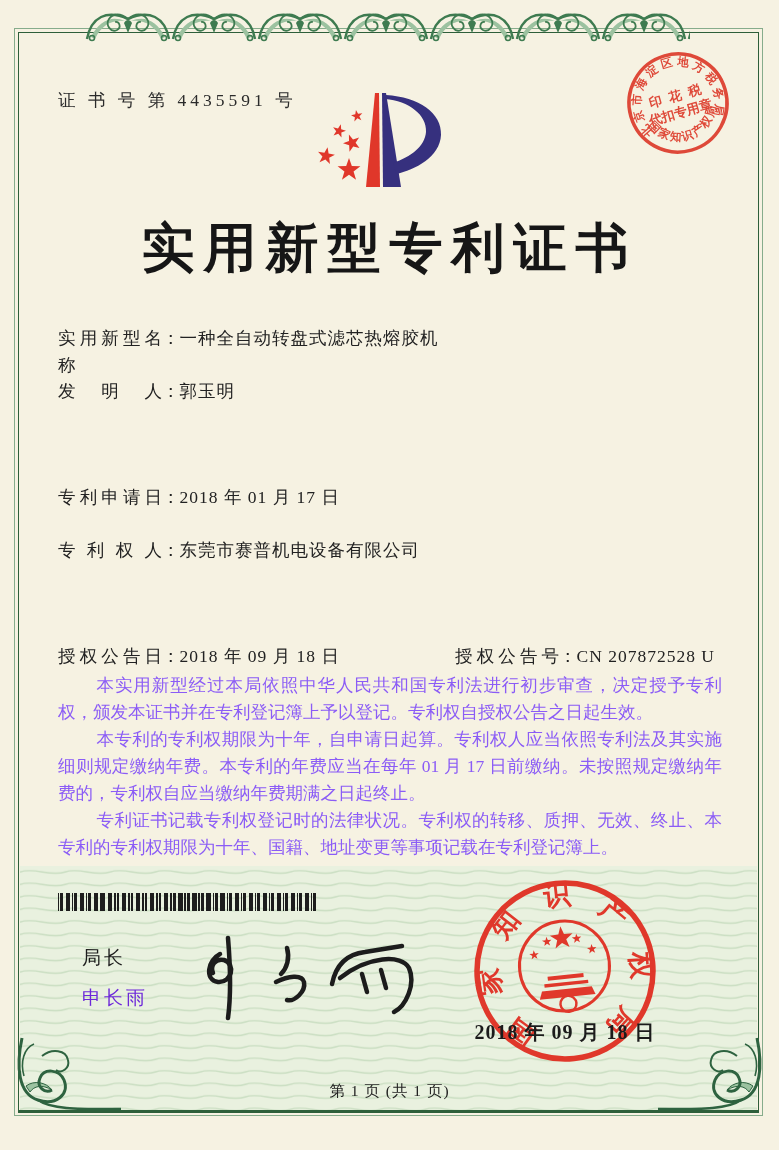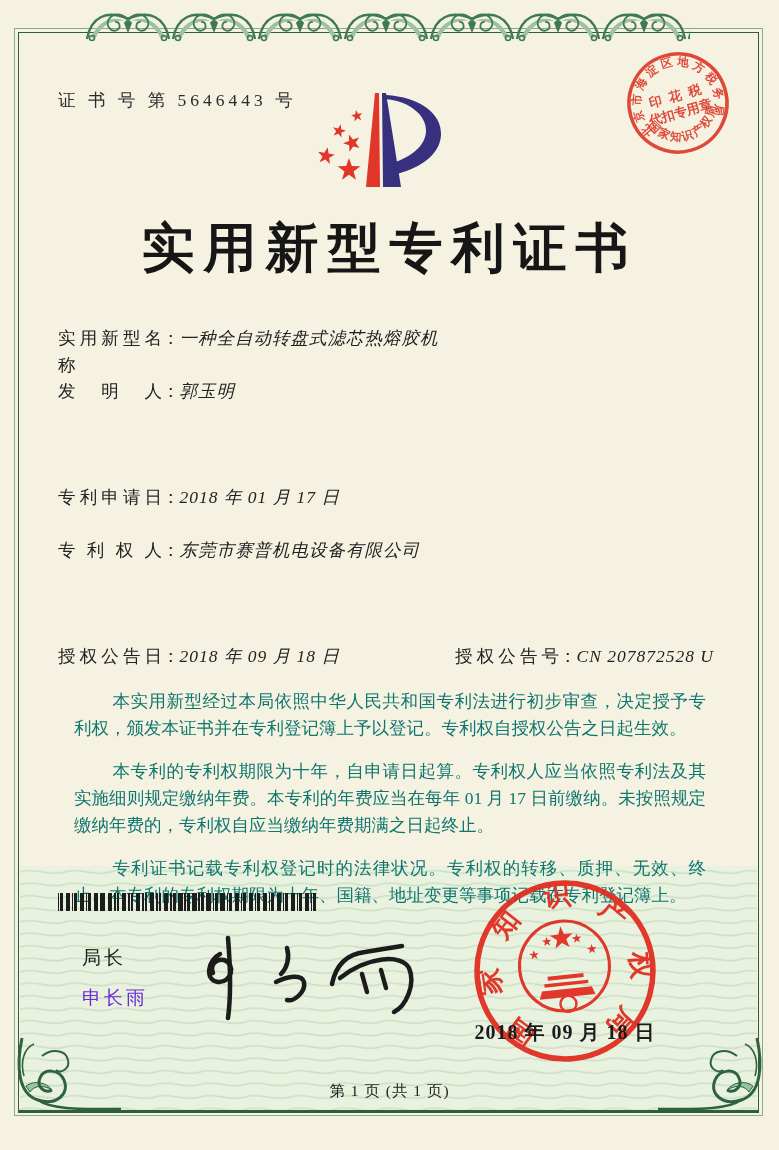--- a/index.html
+++ b/index.html
@@ -19,27 +19,27 @@
   
   .cert-no{position:absolute;left:58px;top:88px;font-size:17.5px;letter-spacing:4px;color:#2b2b2b;}
   .stamp{position:absolute;left:608px;top:33px;opacity:.92;}
   .logo{position:absolute;left:293px;top:85px;}
   .title{position:absolute;left:0;top:213px;width:779px;text-align:center;font-size:53px;font-weight:bold;letter-spacing:9px;color:#161616;}
 
   
   .row{position:absolute;left:58px;width:668px;font-size:17.5px;color:#222;line-height:27px;}
   .flabel{display:inline-block;width:104px;text-align:justify;text-align-last:justify;font-weight:500;vertical-align:top;}
   .colon{display:inline-block;vertical-align:top;}
-  .fvalue{letter-spacing:1px;display:inline-block;vertical-align:top;font-style:italic;}
+  .fvalue{letter-spacing:1px;display:inline-block;vertical-align:top;}
   .fvalue.wrap{width:540px;}
   .row-right{position:absolute;left:397px;top:0;}
 
   
   .paras{position:absolute;left:58px;top:672px;width:664px;}
-  .paras p{margin:16px;font-size:17.5px;line-height:27px;text-align:justify;text-indent:2.2em;color:#0f766e;}
+  .paras p{margin:0;font-size:17.5px;line-height:27px;text-align:justify;text-indent:2.2em;color:#8b5cf6;}
 
   
   .barcode{position:absolute;left:58px;top:893px;height:18px;white-space:nowrap;font-size:0;}
   .barcode i{display:inline-block;height:100%;background:#1d1d1d;}
   .signer-title{position:absolute;left:82px;top:945px;font-size:19px;letter-spacing:3px;color:#1b1b1b;}
   .signer-name{position:absolute;left:82px;top:985px;font-size:19px;letter-spacing:3px;color:#6d28d9;}
   .sig{position:absolute;left:190px;top:922px;}
   .seal{position:absolute;left:470px;top:876px;}
   .footer{position:absolute;left:0;top:1081px;width:779px;text-align:center;font-size:15.5px;letter-spacing:1px;color:#222;}
 </style>
@@ -85,21 +85,21 @@
     <path d="M12,40 C8,26 12,12 22,8" fill="none" stroke="#2e6340" stroke-width="1.6"></path>
   </svg>
   <svg class="flourish right" width="110" height="78">
     <path d="M14,50 C22,44 34,46 40,54 C30,48 22,50 18,56 Z" fill="#9cc2a0" stroke="#2e6340" stroke-width="1"></path>
     <path d="M10,2 C4,30 6,58 26,64 C44,70 58,58 52,44 C47,33 32,32 28,42 C24,51 33,58 40,54" fill="none" stroke="#2e6340" stroke-width="3"></path>
     <path d="M30,20 C40,12 54,14 56,24 C58,32 50,38 44,34" fill="none" stroke="#2e6340" stroke-width="2"></path>
     <path d="M26,64 C40,74 70,73 109,73" stroke="#2e6340" stroke-width="2.5" fill="none"></path>
     <path d="M12,40 C8,26 12,12 22,8" fill="none" stroke="#2e6340" stroke-width="1.6"></path>
   </svg>
 
-  <div class="cert-no">证 书 号 第 5646443 号</div>
+  <div class="cert-no">证 书 号 第 4435591 号</div>
 
   <svg class="stamp" width="140" height="140" viewBox="0 0 140 140">
     <g transform="rotate(-16 70 70)" fill="#dd3b2b">
       <circle cx="70" cy="70" r="49" fill="none" stroke="#dd3b2b" stroke-width="3.5"></circle>
       <g>
           <text x="36.29522326378124" y="86.4389180045904" transform="rotate(-116 36.29522326378124 86.4389180045904)" fill="#dd3b2b" font-size="11.5" font-weight="bold" text-anchor="middle">北</text>
           <text x="32.54476984969622" y="71.8318663673355" transform="rotate(-92.8 32.54476984969622 71.8318663673355)" fill="#dd3b2b" font-size="11.5" font-weight="bold" text-anchor="middle">京</text>
           <text x="34.85192539405407" y="56.928548225431925" transform="rotate(-69.6 34.85192539405407 56.928548225431925)" fill="#dd3b2b" font-size="11.5" font-weight="bold" text-anchor="middle">市</text>
           <text x="42.84355519609497" y="44.13926710991238" transform="rotate(-46.400000000000006 42.84355519609497 44.13926710991238)" fill="#dd3b2b" font-size="11.5" font-weight="bold" text-anchor="middle">海</text>
           <text x="55.22717839033934" y="35.5324247779287" transform="rotate(-23.19999999999999 55.22717839033934 35.5324247779287)" fill="#dd3b2b" font-size="11.5" font-weight="bold" text-anchor="middle">淀</text>

